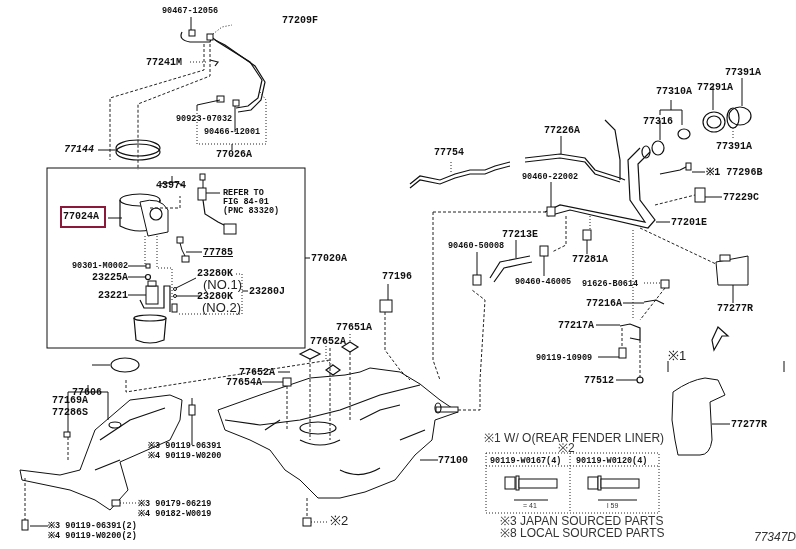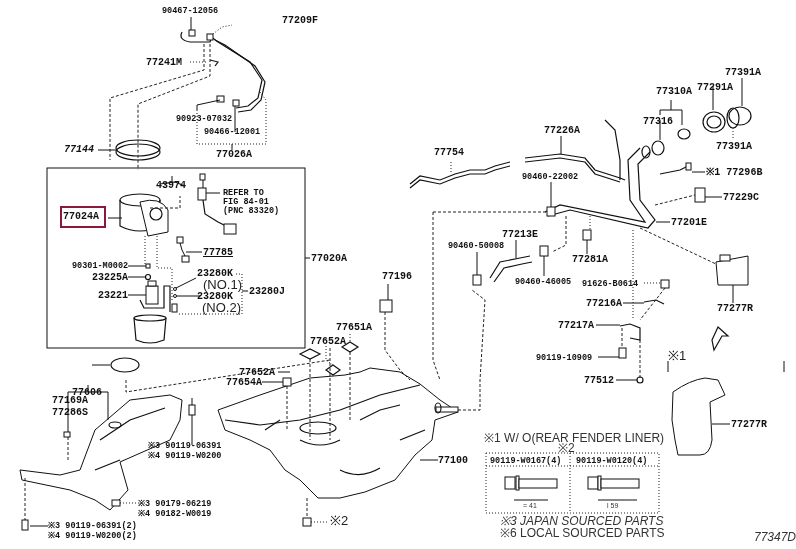--- a/index.html
+++ b/index.html
@@ -321,17 +321,17 @@
 <div class="lbl" style="left:717px;top:303px;">77277R</div>
 <div class="lbl thin" style="left:668px;top:350px;">※1</div>
 <div class="lbl" style="left:731px;top:419px;">77277R</div>
 
 <div class="lbl note" style="left:484px;top:433px;">※1 W/ O(REAR FENDER LINER)</div>
 <div class="lbl note" style="left:558px;top:443px;">※2</div>
 <div class="lbl small" style="left:490px;top:456px;">90119-W0167(4)</div>
 <div class="lbl small" style="left:576px;top:456px;">90119-W0120(4)</div>
 <div class="lbl note" style="left:523px;top:500px;font-size:7px;">= 41</div>
 <div class="lbl note" style="left:607px;top:500px;font-size:7px;">l 59</div>
-<div class="lbl note" style="left:500px;top:516px;font-style:italic;">※3 JAPAN SOURCED PARTS</div>
-<div class="lbl note" style="left:500px;top:528px;">※6 LOCAL SOURCED PARTS</div>
+<div class="lbl note" style="left:500px;top:516px;">※3 JAPAN SOURCED PARTS</div>
+<div class="lbl note" style="left:500px;top:528px;">※8 LOCAL SOURCED PARTS</div>
 <div class="lbl note" style="left:754px;top:532px;font-style:italic;">77347D</div>
 
 </div>
 
 </body></html>

